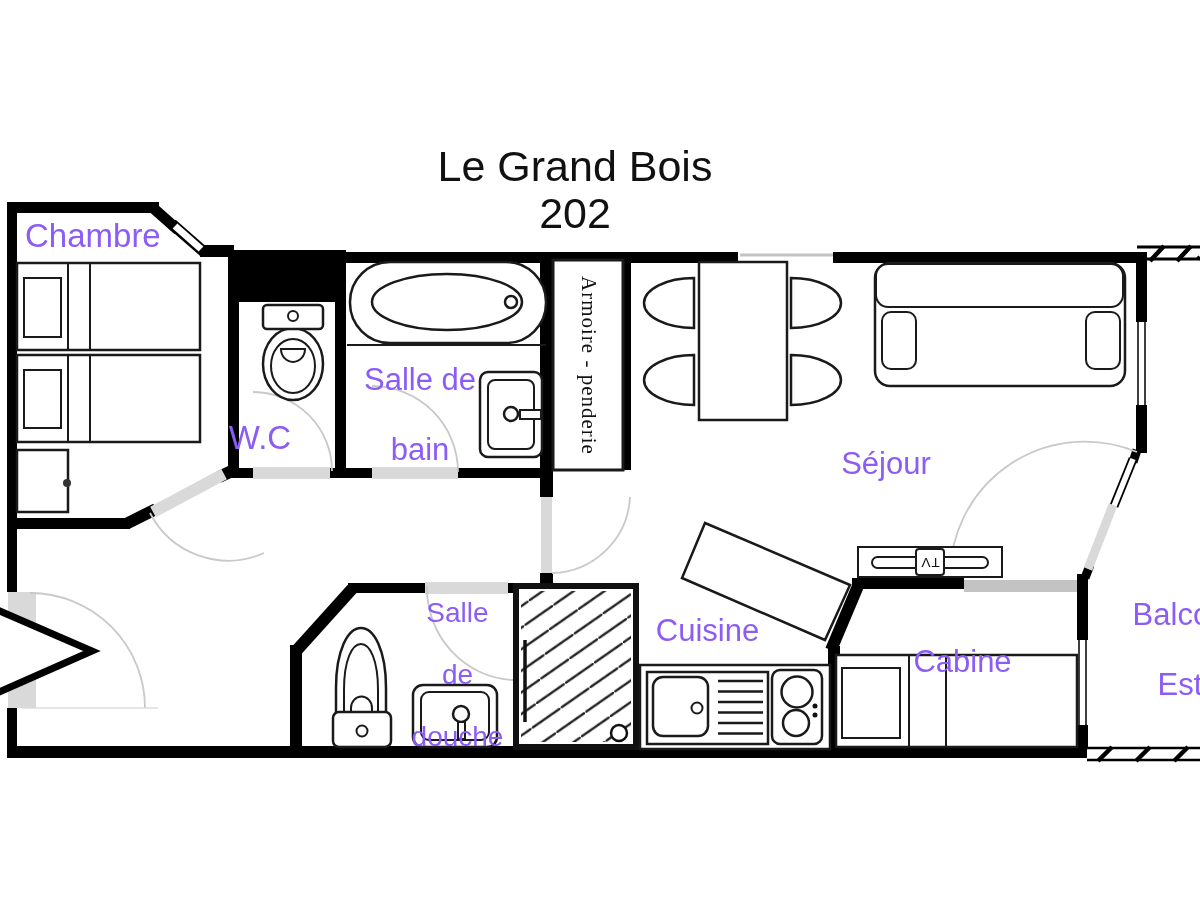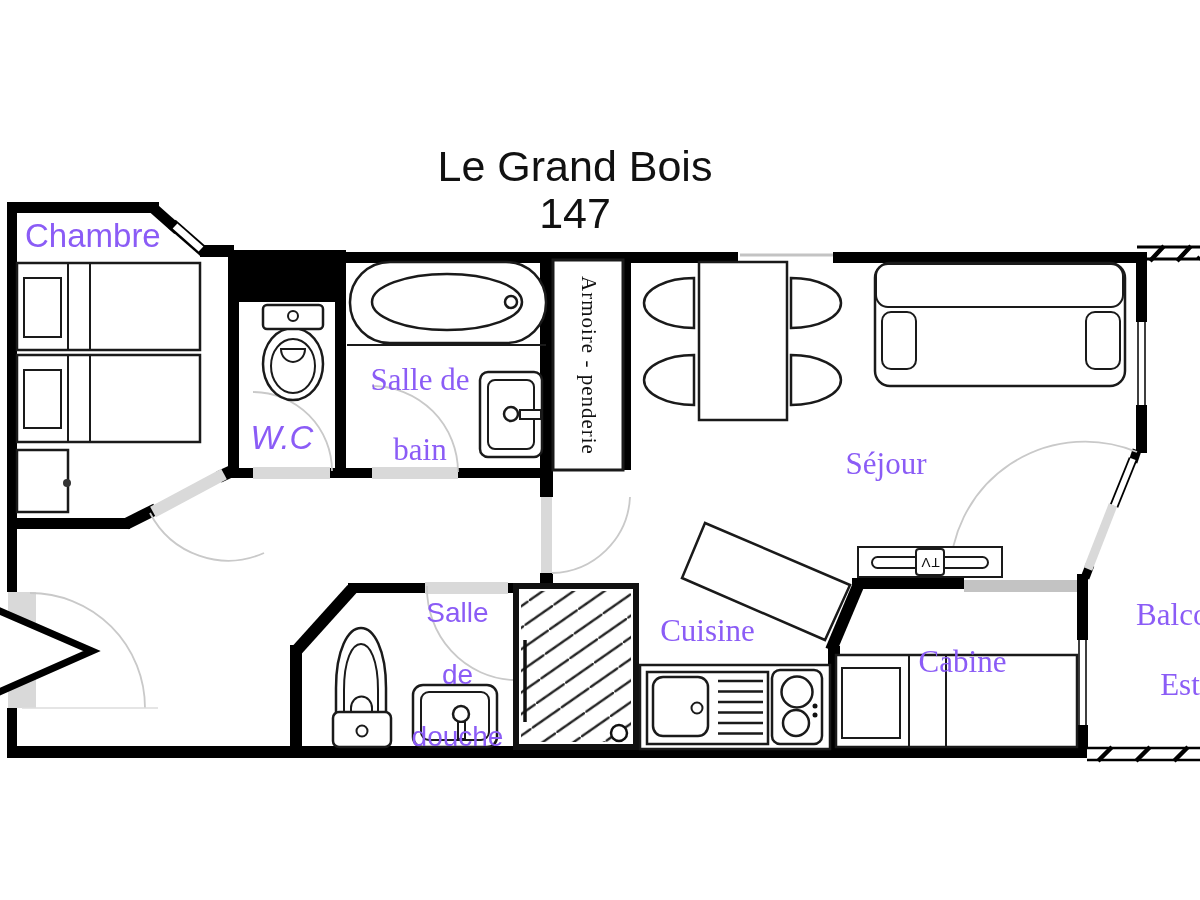--- a/index.html
+++ b/index.html
@@ -1,21 +1,21 @@
 <!DOCTYPE html>
 <html><head>
 <meta charset="utf-8">
 <style>
   html,body{margin:0;padding:0;background:#ffffff;}
   #plan{position:relative;width:1200px;height:900px;background:#ffffff;overflow:hidden;
         font-family:"Liberation Sans", sans-serif;color:#111;}
   #plan svg{position:absolute;left:0;top:0;}
   .lbl{position:absolute;text-align:center;color:#8b5cf6;white-space:pre-line;}
   .title-line{position:absolute;text-align:center;font-size:43px;color:#111;}
-  .room{font-size:31px;line-height:35px;font-family:Liberation Serif, serif;}
+  .room{font-size:31px;line-height:35px;}
   .small{font-size:28px;line-height:31px;}
   .armoire-lbl{
     position:absolute;display:flex;align-items:center;justify-content:center;
     writing-mode:vertical-rl;font-family:"Liberation Serif", serif;
     font-size:21px;letter-spacing:1px;color:#111;
   }
 </style>
 </head>
 <body>
 
@@ -206,24 +206,24 @@
   </g>
   <g stroke="#000" fill="none">
     <path d="M1087,748 L1200,748 M1087,760 L1200,760" stroke-width="2.5"></path>
     <path d="M1098,761 L1112,747 M1136,761 L1150,747 M1174,761 L1188,747" stroke-width="4.5"></path>
   </g>
 
   <polygon points="-28,599 92,651 -28,704" fill="#fff" stroke="#000" stroke-width="7"></polygon>
 </svg>
 
 <div class="title-line" style="left:330px;top:142px;width:490px;">Le Grand Bois</div>
-<div class="title-line" style="left:330px;top:189px;width:490px;">147</div>
+<div class="title-line" style="left:330px;top:189px;width:490px;">202</div>
 
 <div class="lbl" style="left:25px;top:217px;width:125px;font-size:33px;">Chambre</div>
-<div class="lbl" style="left:241px;top:419px;width:82px;font-size:33px;font-style:italic;">W.C</div>
+<div class="lbl" style="left:219px;top:419px;width:82px;font-size:33px;">W.C</div>
 <div class="lbl room" style="left:345px;top:362px;width:150px;"><span>Salle de</span><br>
      <span>bain</span></div>
 <div class="armoire-lbl" style="left:553px;top:262px;width:70px;height:206px;">Armoire - penderie</div>
 <div class="lbl room" style="left:816px;top:446px;width:140px;">Séjour</div>
 <div class="lbl small" style="left:395px;top:597px;width:125px;"><span>Salle</span><br>
      <span>de</span><br>
      <span>douche</span></div>
 <div class="lbl room" style="left:640px;top:613px;width:135px;">Cuisine</div>
 <div class="lbl room" style="left:895px;top:604px;width:135px;margin-top:40px;">Cabine</div>
 <div class="lbl room" style="left:1128px;top:597px;width:104px;"><span>Balcon</span><br>

